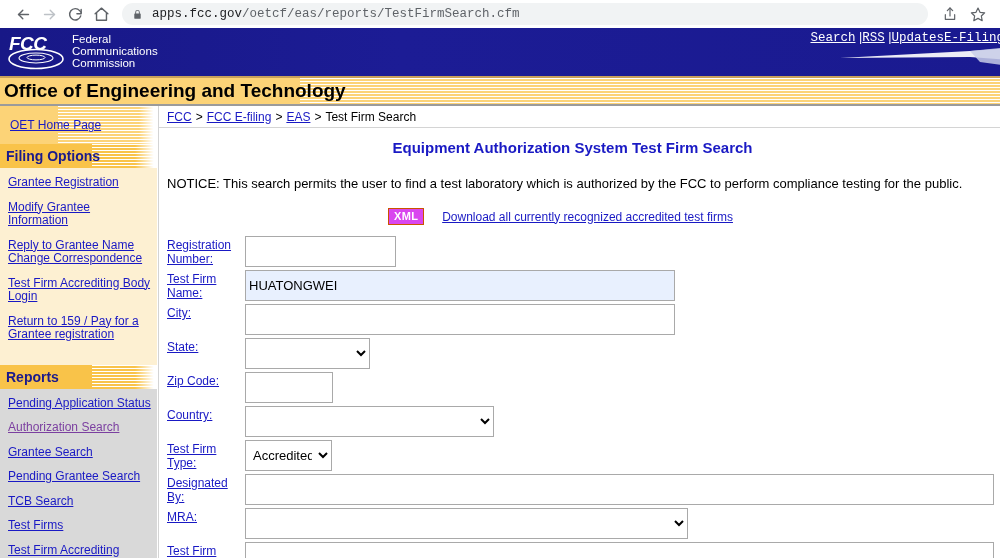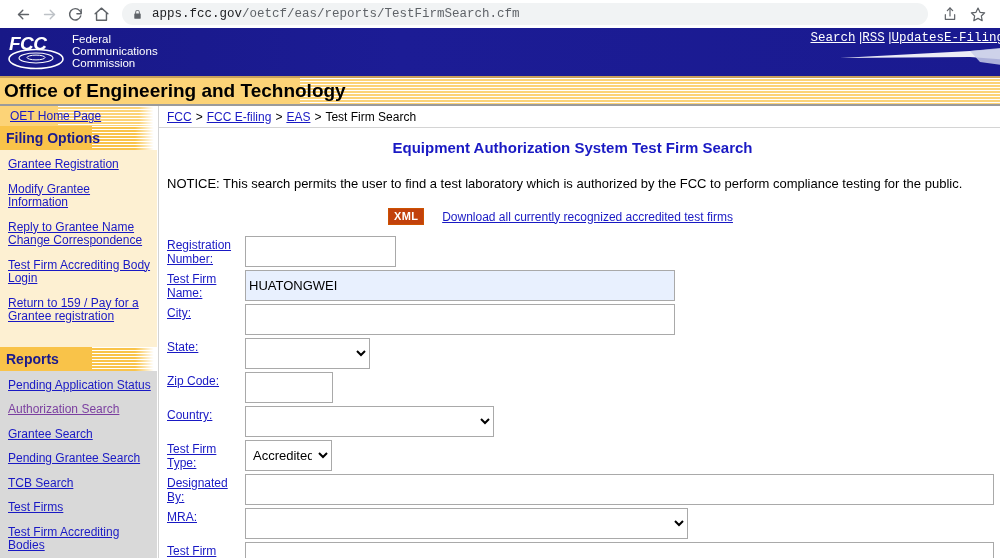--- a/index.html
+++ b/index.html
@@ -156,21 +156,21 @@
   }
   .content {
     flex: 1 1 auto;
     background: #fff;
     position: relative;
     border-left: 1px solid #d4d4d4;
   }
 
   
   .oet-block {
-    height: 20px;
+    height: 38px;
     background:
       repeating-linear-gradient(180deg,#ffffff 0px,#ffffff 1px,#fcd377 1px,#fcd377 3px);
     position: relative;
     display: flex;
     align-items: center;
     overflow: hidden;
   }
   .oet-block::before{
     content:""; position:absolute; left:0; top:0; bottom:0; width:58px; background:#fcd377;
   }
@@ -244,21 +244,21 @@
     margin: 20px 0 0 8px;
   }
   .xml-row {
     margin-top: 17px;
     display: flex;
     align-items: center;
     justify-content: center;
     padding-right: 38px;
   }
   .xml-badge {
-    background: #c2410c;
+    background: #d946ef;
     color: #fff;
     font-weight: bold;
     font-size: 11px;
     padding: 1px 5px 2px 5px;
     margin-right: 7px;
     letter-spacing: 0.3px;
     border: 1px solid #cc5200;
   }
   .xml-link { font-size: 12px; margin-left: 11px; }
 

